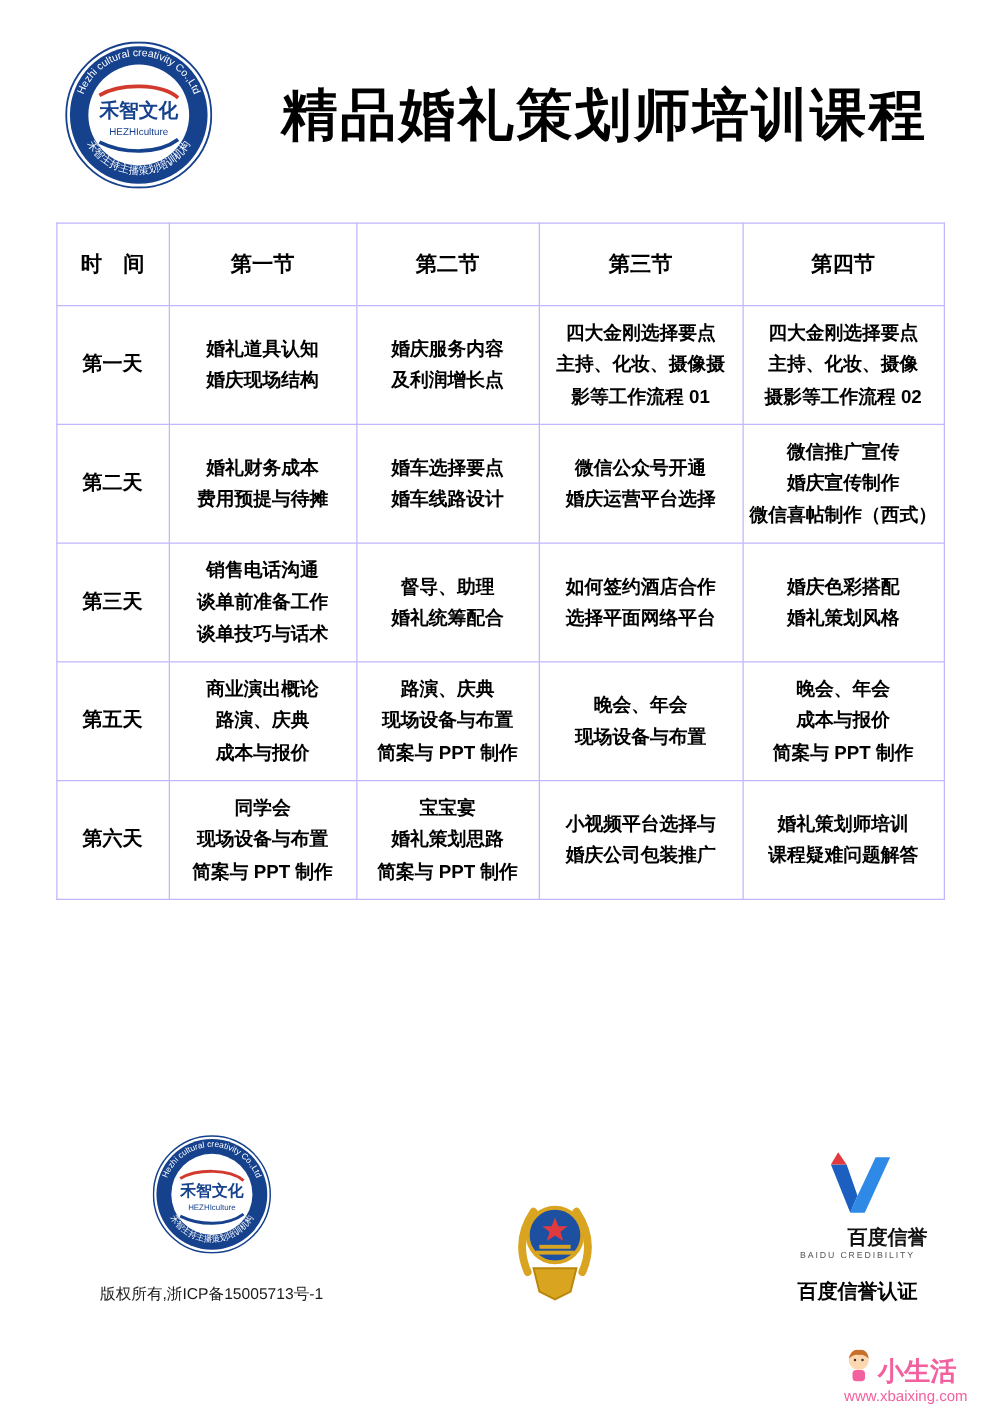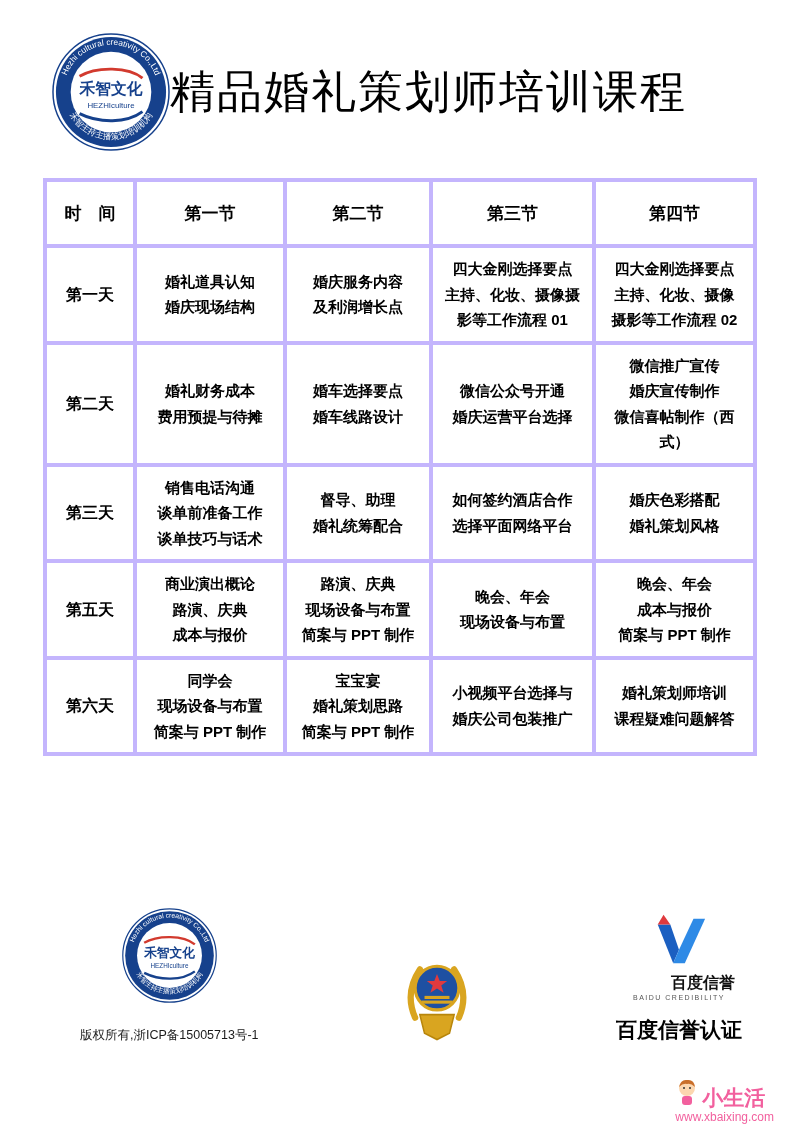--- a/index.html
+++ b/index.html
@@ -3,40 +3,40 @@
 <meta charset="utf-8">
 <style>
   * { margin:0; padding:0; box-sizing:border-box; }
   html,body { background:#ffffff; }
   body { font-family:"Liberation Sans","DejaVu Sans",sans-serif; }
   .page { position:relative; width:800px; height:1128px; background:#fff; overflow:hidden; margin:0 auto; }
 
   
   .header { display:flex; align-items:center; padding:34px 40px 0 52px; height:150px; }
   .logo-svg { flex:0 0 auto; }
-  .page-title { flex:1; text-align:left; font-size:45px; font-weight:400; color:#000;
+  .page-title { flex:1; text-align:right; font-size:45px; font-weight:700; color:#000;
                 letter-spacing:2px; padding-right:18px; font-family:"Liberation Sans",sans-serif; }
 
   
   table.schedule { margin:28px auto 0 auto; width:710px; border-collapse:collapse; table-layout:fixed; }
-  .schedule th, .schedule td { border:4px solid #c4b5fd; text-align:center; vertical-align:middle;
+  .schedule th, .schedule td { border:1px solid #c4b5fd; text-align:center; vertical-align:middle;
                                padding:8px 5px; white-space:pre-line; color:#000; }
   .schedule th { height:66px; font-size:17px; font-weight:700; }
   .schedule td { height:95px; font-size:15px; font-weight:600; line-height:1.7; }
   .schedule td.day { font-size:16px; font-weight:700; }
 
   
   .footer { position:absolute; left:0; top:908px; width:100%; display:flex; align-items:flex-end;
             justify-content:space-between; padding:0 58px 0 80px; }
   .f-col { display:flex; flex-direction:column; align-items:center; }
   .copyright { margin-top:24px; font-size:12.5px; color:#1a1a1a; }
   .police-record { margin-top:10px; font-size:15px; font-weight:700; color:#000; }
   .baidu-name { margin-top:4px; font-size:16px; font-weight:700; color:#111;margin-left:48px; }
   .baidu-en { font-size:7px; letter-spacing:1.5px; color:#555; }
-  .baidu-cert { margin-top:15px; font-size:21px; font-weight:700; color:#000; }
+  .baidu-cert { margin-top:15px; font-size:16px; font-weight:700; color:#000; }
 
   
   .watermark { position:absolute; right:26px; bottom:4px; }
   .wm-top { display:flex; align-items:flex-end; gap:3px; }
   .wm-name { font-size:21px; font-weight:700; color:#f2609e; line-height:1; }
   .wm-url { font-size:12px; color:#f2609e; margin-top:2px; text-align:center; }
 </style>
 </head>
 <body>
 

